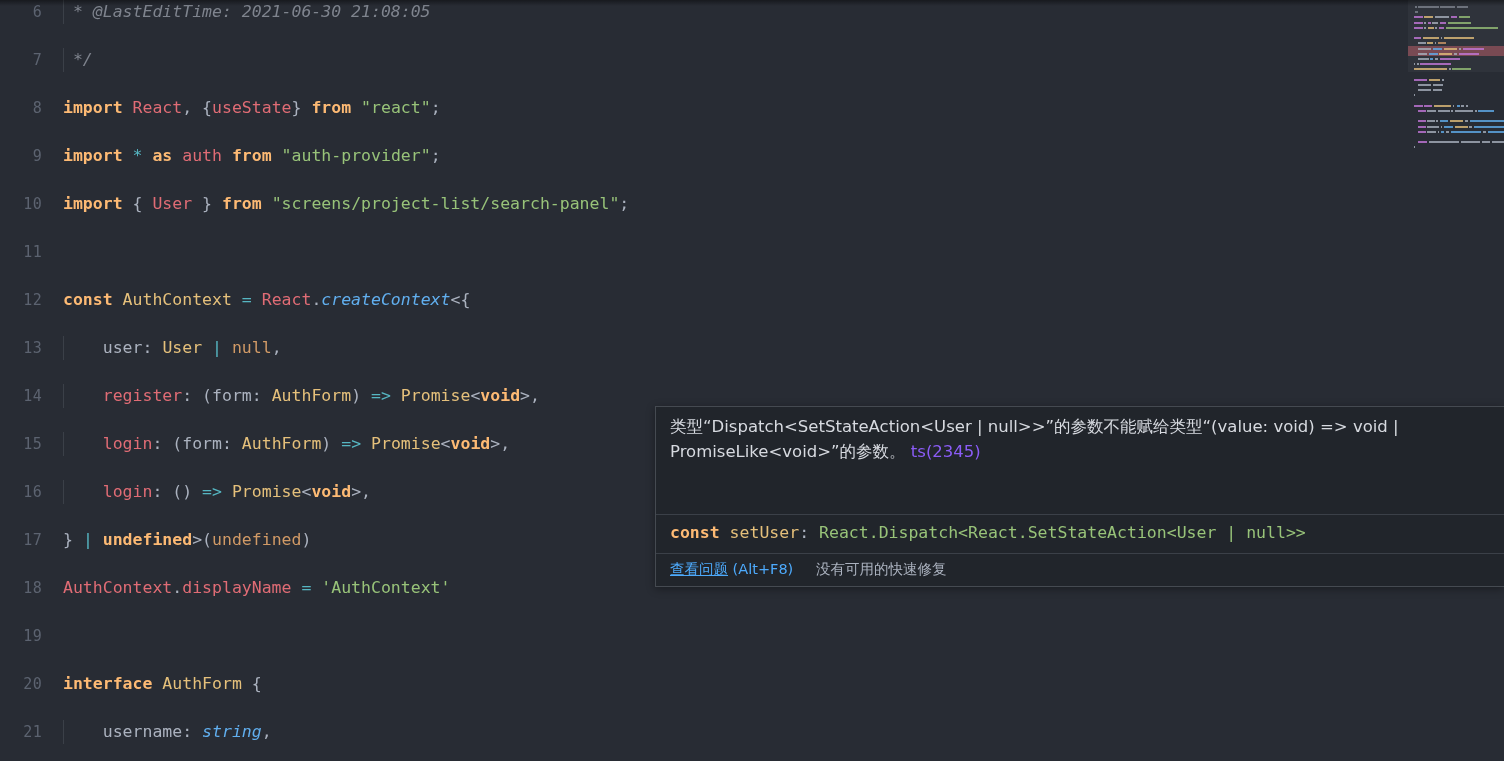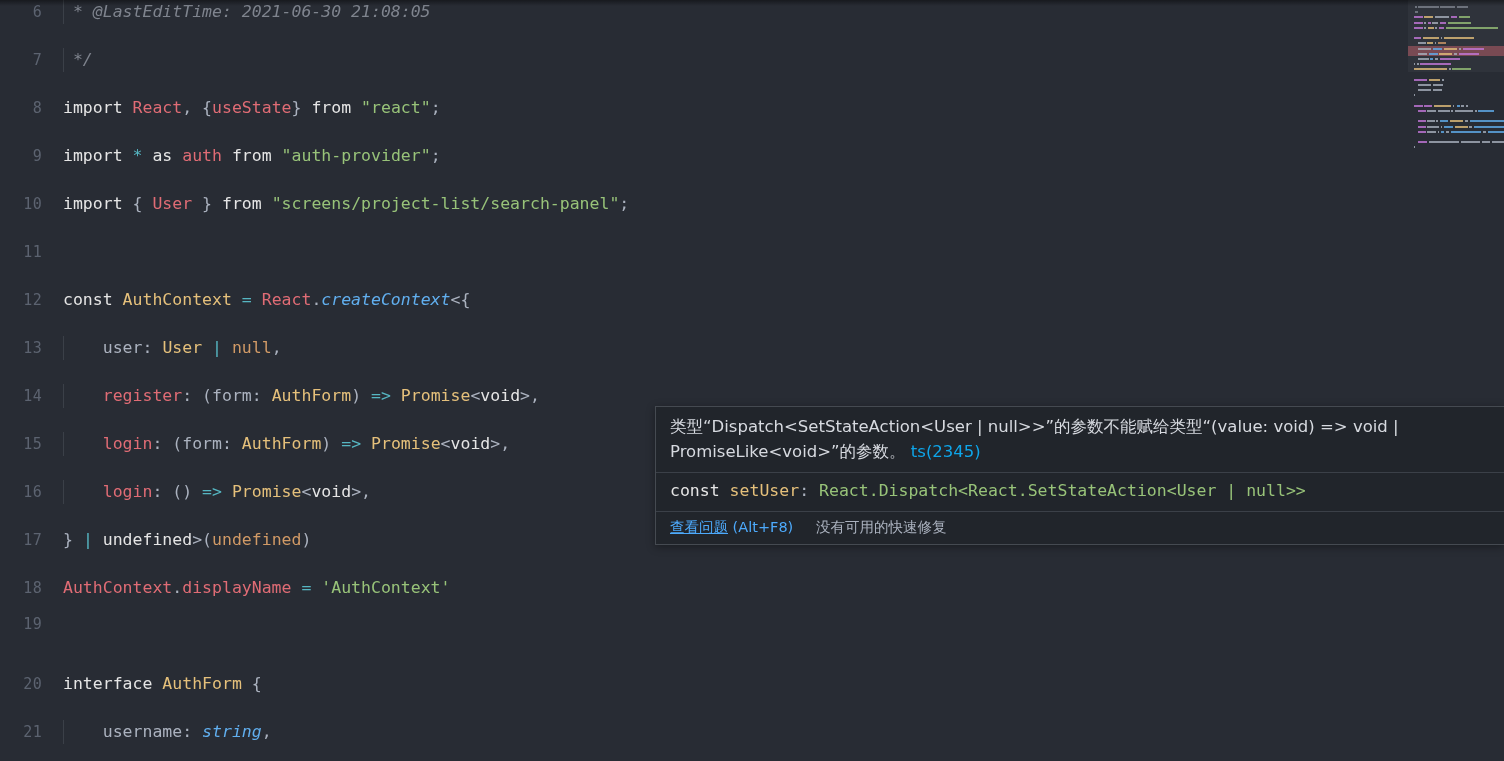--- a/index.html
+++ b/index.html
@@ -56,21 +56,21 @@
   .guide {
     position: absolute;
     top: 0;
     width: 1px;
     height: 24px;
     background: #3b4048;
   }
   .g1 { left: 63px; }
 
   
-  .kw    { color: #e5e5e5; }   
+  .kw    { color: #fdba74; font-weight: bold; }   
   .var   { color: #e06c75; }   
   .fn    { color: #61afef; font-style: italic; }   
   .type  { color: #e5c07b; }   
   .str   { color: #98c379; }   
   .num   { color: #d19a66; }   
   .op    { color: #56b6c2; }   
   .punc  { color: #abb2bf; }
   .cmt   { color: #7f848e; font-style: italic; }
   .param { color: #abb2bf; }
 
@@ -94,37 +94,38 @@
     line-height: 25px;
     color: #d7dae0;
   }
   .tt-code-sec {
     border-top: 1px solid #3b4048;
     padding: 6px 14px 8px 14px;
     font-family: "DejaVu Sans Mono", monospace;
     font-size: 16.5px;
     line-height: 24px;
     white-space: pre;
+    margin-top: 42px;
   }
   .tt-actions {
     border-top: 1px solid #3b4048;
     padding: 5px 14px 6px 14px;
     font-family: "DejaVu Sans", sans-serif;
     font-size: 14.5px;
     line-height: 21px;
     color: #abb2bf;
   }
   .tt-link {
     color: #4daafc;
     text-decoration: underline;
     cursor: pointer;
   }
   .tt-key { color: #4daafc; }
   .tt-nofix { color: #abb2bf; margin-left: 18px; margin-top: 8px; }
-  .errcode { color: #0ea5e9; }
+  .errcode { color: #8b5cf6; }
 
   
   #minimap {
     position: absolute;
     top: 0; right: 0;
     width: 96px;
     height: 761px;
     background: #282c34;
     z-index: 30;
     overflow: hidden;
@@ -218,21 +219,21 @@
     <div class="line" style="top:264px">
       <span class="ln">17</span>
       <span class="lc"><span class="punc">} </span><span class="op">|</span> <span class="kw">undefined</span><span class="punc">&gt;(</span><span class="num">undefined</span><span class="punc">)</span></span>
     </div>
 
     <div class="line" style="top:288px">
       <span class="ln">18</span>
       <span class="lc"><span class="var">AuthContext</span><span class="punc">.</span><span class="var">displayName</span> <span class="op">=</span> <span class="str">'AuthContext'</span></span>
     </div>
 
-    <div class="line" style="top:300px">
+    <div class="line" style="top:312px">
       <span class="ln">19</span>
       <span class="lc"></span>
     </div>
 
     <div class="line" style="top:336px">
       <span class="ln">20</span>
       <span class="lc"><span class="kw">interface</span> <span class="type">AuthForm</span> <span class="punc">{</span></span>
     </div>
 
     <div class="line" style="top:360px">

